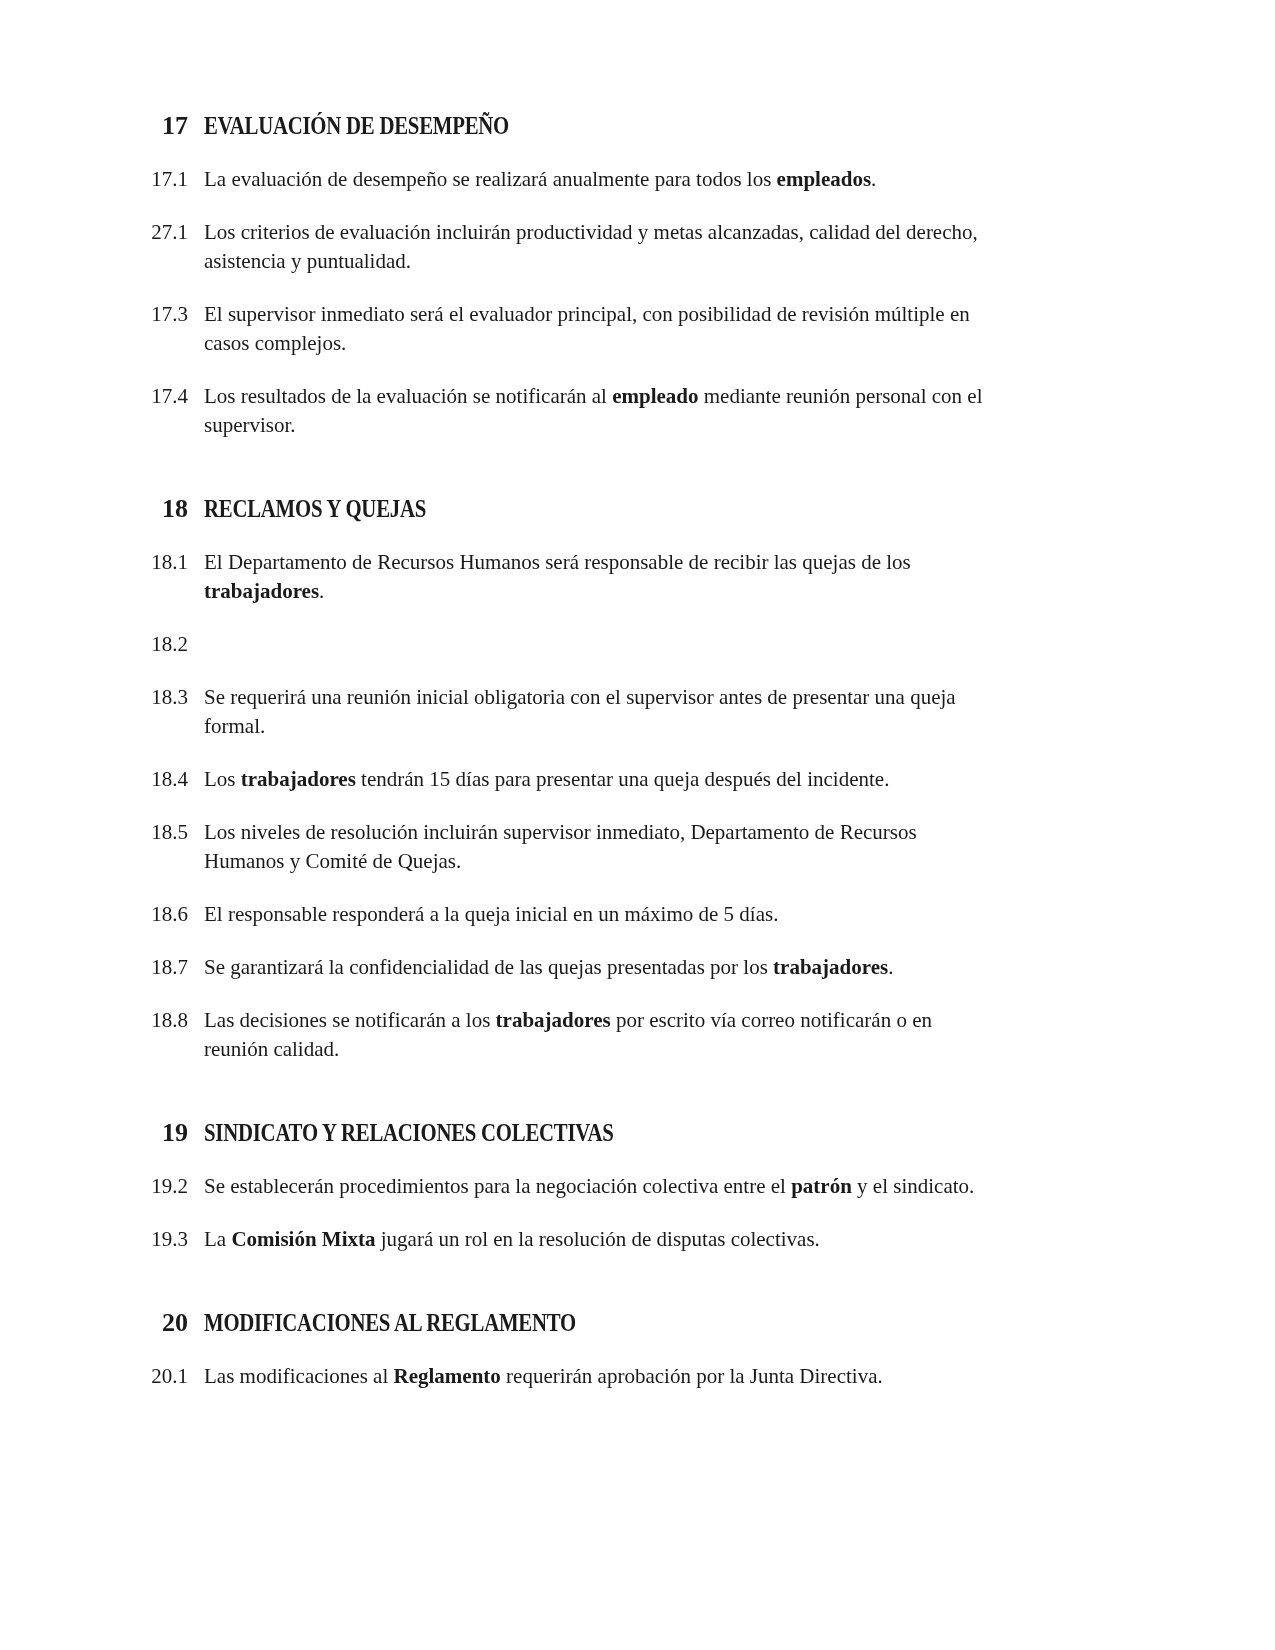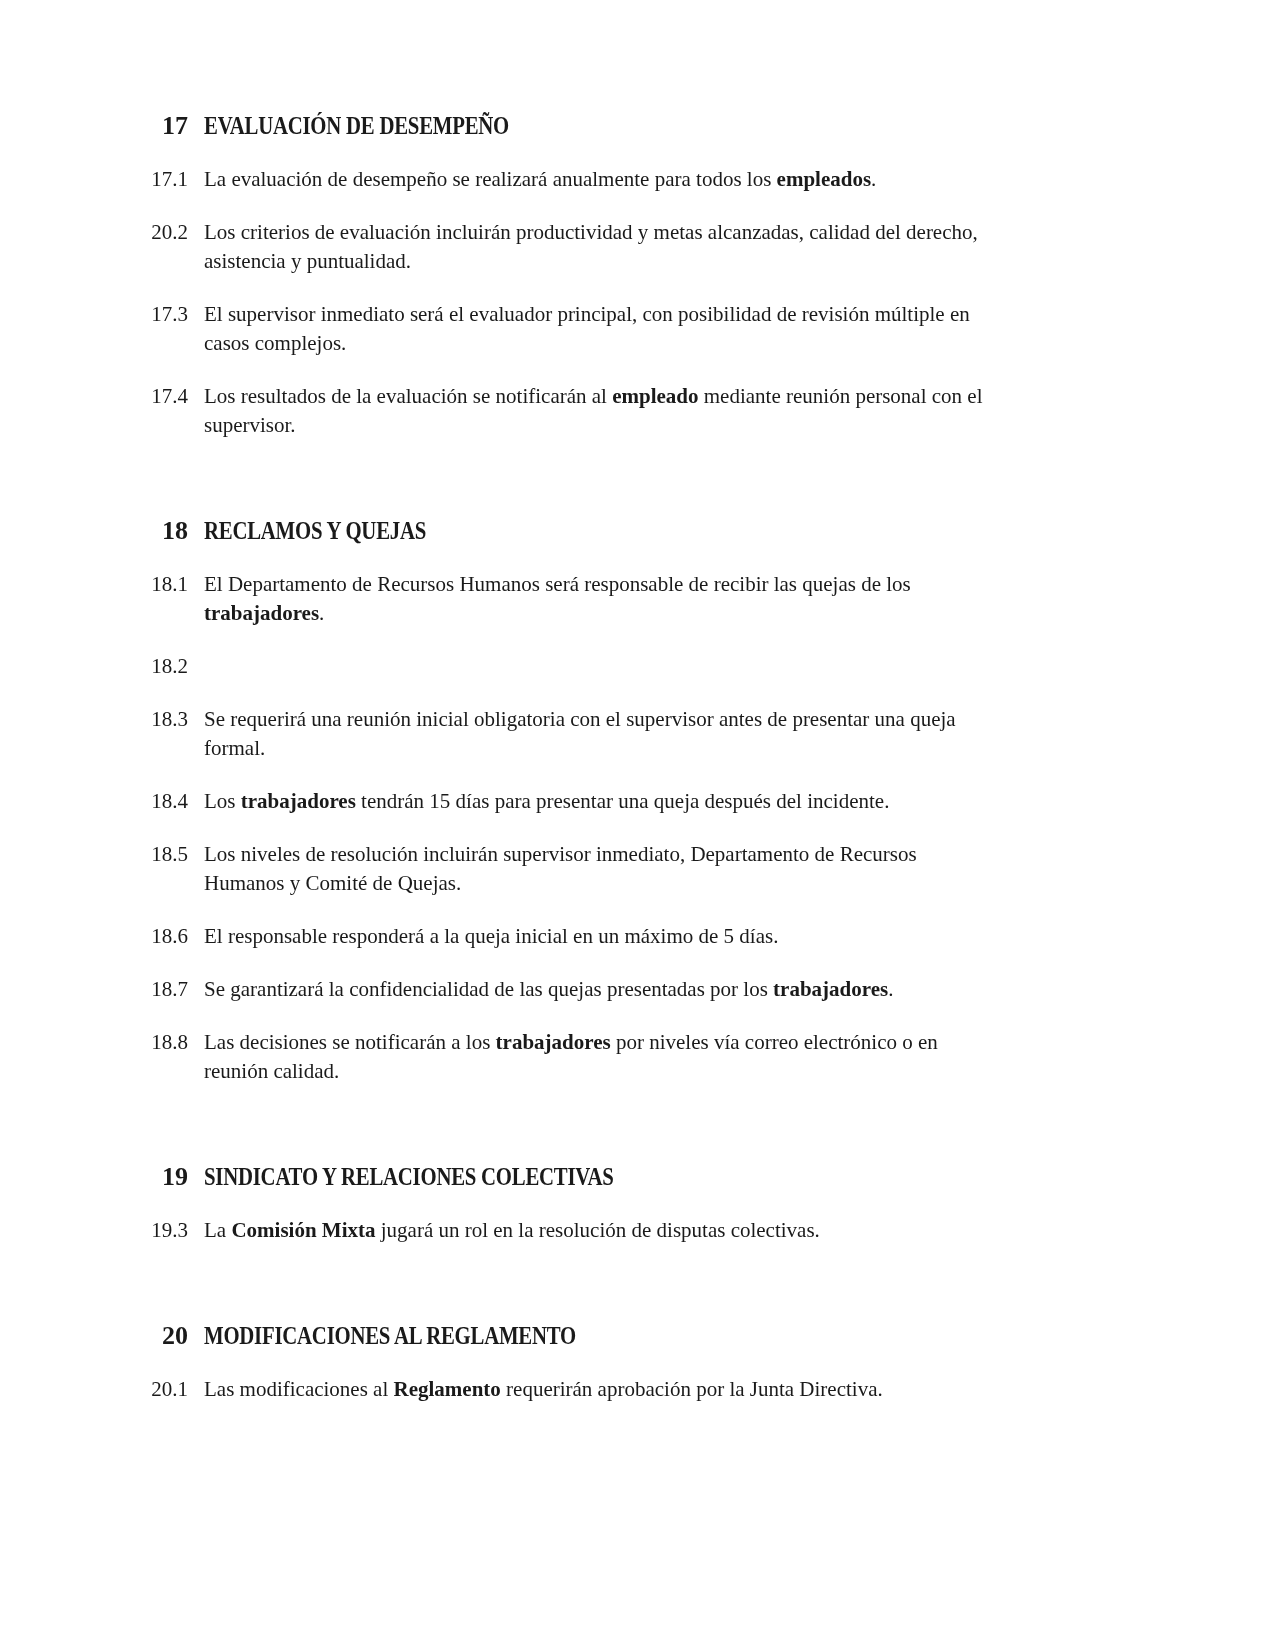--- a/index.html
+++ b/index.html
@@ -14,21 +14,21 @@
     height: 1650px;
     box-sizing: border-box;
     background: #ffffff;
     padding: 111px 84px 40px 135px;
     overflow: hidden;
     font-family: "Liberation Serif", "DejaVu Serif", serif;
     font-size: 21px;
     line-height: 29px;
     color: #1a1a1a;
   }
-  .section { margin-top: 76px; }
+  .section { margin-top: 54px; }
   .section:first-child { margin-top: 0; }
 
   .row { display: flex; align-items: baseline; }
 
   .num {
     flex: 0 0 53px;
     text-align: right;
     white-space: nowrap;
   }
   .txt {
@@ -60,21 +60,21 @@
       <section class="section">
         <div class="row heading-row">
           <div class="num heading-num">17</div>
           <div class="txt heading-title">EVALUACIÓN DE DESEMPEÑO</div>
         </div>
         <div class="row item">
           <div class="num">17.1</div>
           <div class="txt"><span>La evaluación de desempeño se realizará anualmente para todos los </span><b>empleados</b><span>.</span></div>
         </div>
         <div class="row item">
-          <div class="num">20.2</div>
+          <div class="num">27.1</div>
           <div class="txt"><span>Los criterios de evaluación incluirán productividad y metas alcanzadas, calidad del derecho,</span><br><span>asistencia y puntualidad.</span></div>
         </div>
         <div class="row item">
           <div class="num">17.3</div>
           <div class="txt"><span>El supervisor inmediato será el evaluador principal, con posibilidad de revisión múltiple en</span><br><span>casos complejos.</span></div>
         </div>
         <div class="row item">
           <div class="num">17.4</div>
           <div class="txt"><span>Los resultados de la evaluación se notificarán al </span><b>empleado</b><span> mediante reunión personal con el</span><br><span>supervisor.</span></div>
         </div>
@@ -106,27 +106,31 @@
         <div class="row item">
           <div class="num">18.6</div>
           <div class="txt"><span>El responsable responderá a la queja inicial en un máximo de 5 días.</span></div>
         </div>
         <div class="row item">
           <div class="num">18.7</div>
           <div class="txt"><span>Se garantizará la confidencialidad de las quejas presentadas por los </span><b>trabajadores</b><span>.</span></div>
         </div>
         <div class="row item">
           <div class="num">18.8</div>
-          <div class="txt"><span>Las decisiones se notificarán a los </span><b>trabajadores</b><span> por niveles vía correo electrónico o en</span><br><span>reunión calidad.</span></div>
+          <div class="txt"><span>Las decisiones se notificarán a los </span><b>trabajadores</b><span> por escrito vía correo notificarán o en</span><br><span>reunión calidad.</span></div>
         </div>
       </section>
       <section class="section">
         <div class="row heading-row">
           <div class="num heading-num">19</div>
           <div class="txt heading-title">SINDICATO Y RELACIONES COLECTIVAS</div>
+        </div>
+        <div class="row item">
+          <div class="num">19.2</div>
+          <div class="txt"><span>Se establecerán procedimientos para la negociación colectiva entre el </span><b>patrón</b><span> y el sindicato.</span></div>
         </div>
         <div class="row item">
           <div class="num">19.3</div>
           <div class="txt"><span>La </span><b>Comisión Mixta</b><span> jugará un rol en la resolución de disputas colectivas.</span></div>
         </div>
       </section>
       <section class="section">
         <div class="row heading-row">
           <div class="num heading-num">20</div>
           <div class="txt heading-title">MODIFICACIONES AL REGLAMENTO</div>

